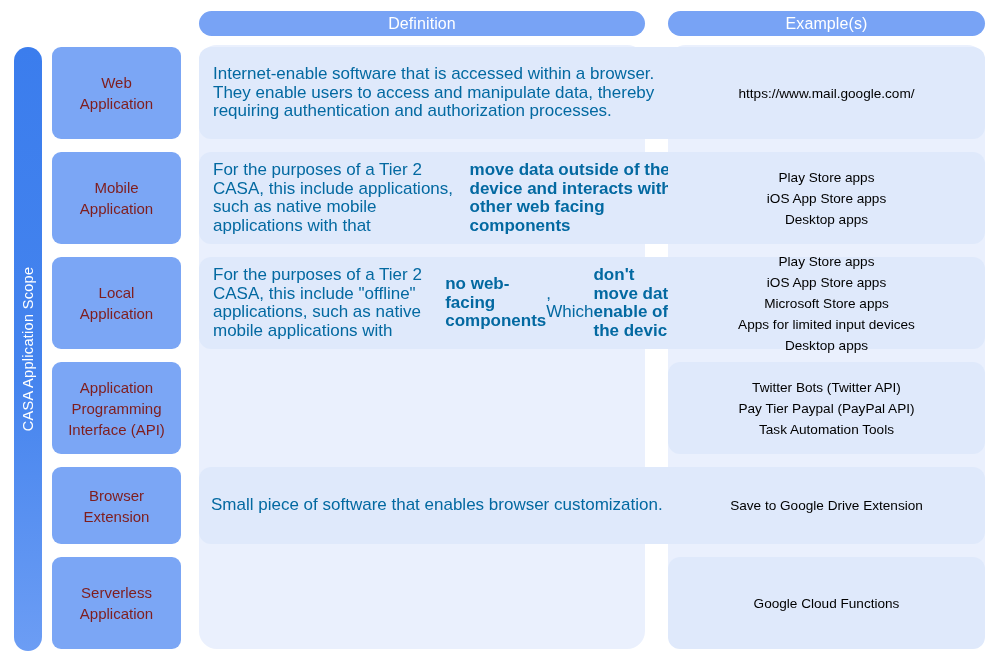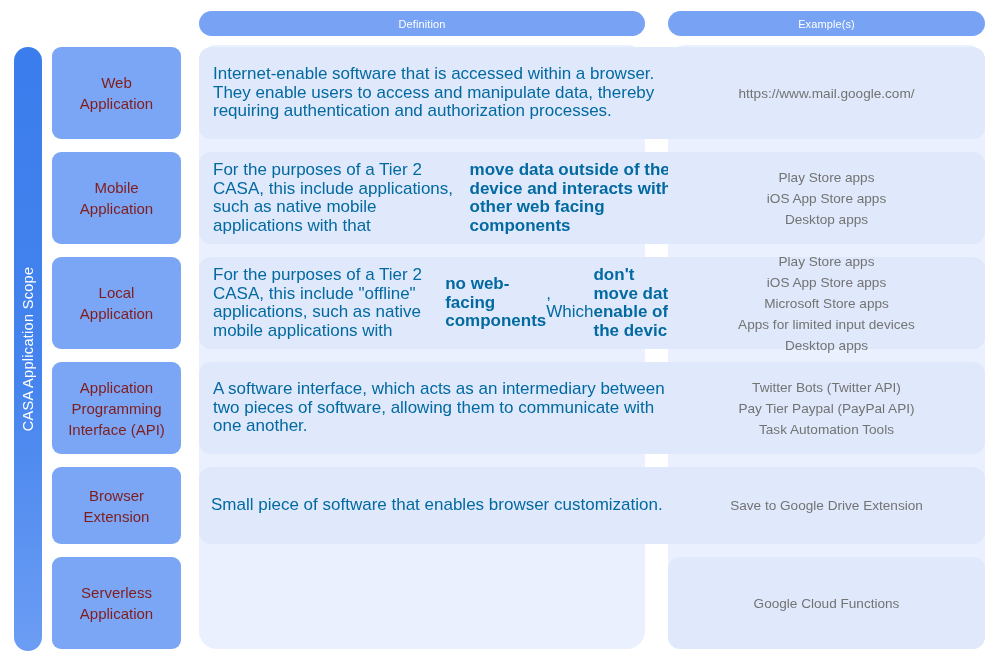--- a/index.html
+++ b/index.html
@@ -20,21 +20,21 @@
   }
 
   
   .col-header {
     position: absolute;
     top: 11px;
     height: 25px;
     background: #78a3f5;
     border-radius: 13px;
     color: #ffffff;
-    font-size: 11px;
+    font-size: 16px;
     display: flex;
     align-items: center;
     justify-content: center;
     letter-spacing: 0.1px;
   }
   #header-definition { left: 199px; width: 446px; }
   #header-examples  { left: 668px; width: 317px; }
 
   
   #scope-spine {
@@ -107,21 +107,21 @@
   }
   .row-definition b { font-weight: bold; }
 
   .row-examples {
     position: absolute;
     left: 668px;
     width: 317px;
     top: 0;
     background: #dfe9fb;
     border-radius: 12px;
-    color: #737373;
+    color: #000000;
     font-size: 13.6px;
     line-height: 21px;
     display: flex;
     align-items: center;
     justify-content: center;
     text-align: center;
     padding: 0 10px;
     white-space: pre-line;
   }
 </style>
@@ -166,21 +166,20 @@
         <div class="row-examples" style="height: 92px;">Play Store apps
 iOS App Store apps
 Microsoft Store apps
 Apps for limited input devices
 Desktop apps</div>
       </div>
       <div class="row" style="top: 362px; height: 92px;">
         <div class="row-label" style="height: 92px; white-space: pre-line;">Application
 Programming
 Interface (API)</div>
-        <div class="row-definition" style="height: 92px;">A software interface, which acts as an intermediary between two pieces of software, allowing them to communicate with one another.</div>
         <div class="row-examples" style="height: 92px;">Twitter Bots (Twitter API)
 Pay Tier Paypal (PayPal API)
 Task Automation Tools</div>
       </div>
       <div class="row" style="top: 467px; height: 77px;">
         <div class="row-label" style="height: 77px; white-space: pre-line;">Browser
 Extension</div>
         <div class="row-definition" style="height: 77px; padding-left: 12px;">Small piece of software that enables browser customization.</div>
         <div class="row-examples" style="height: 77px;">Save to Google Drive Extension</div>
       </div>

